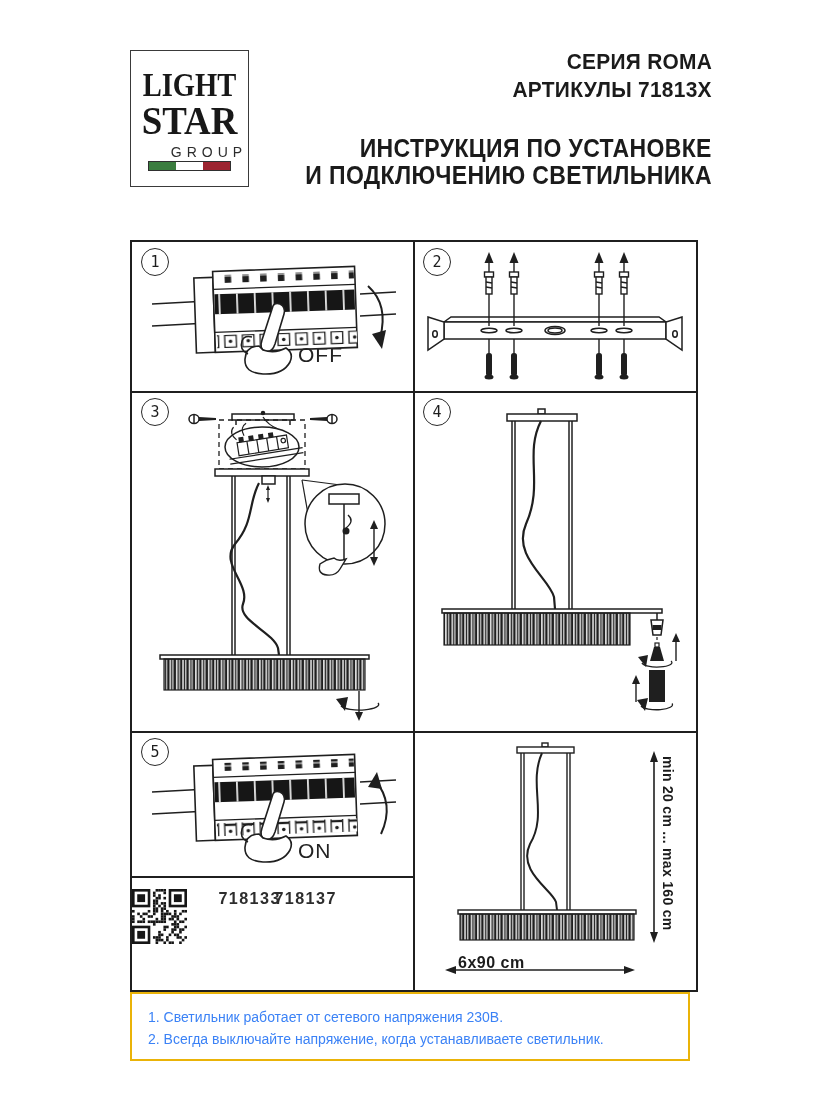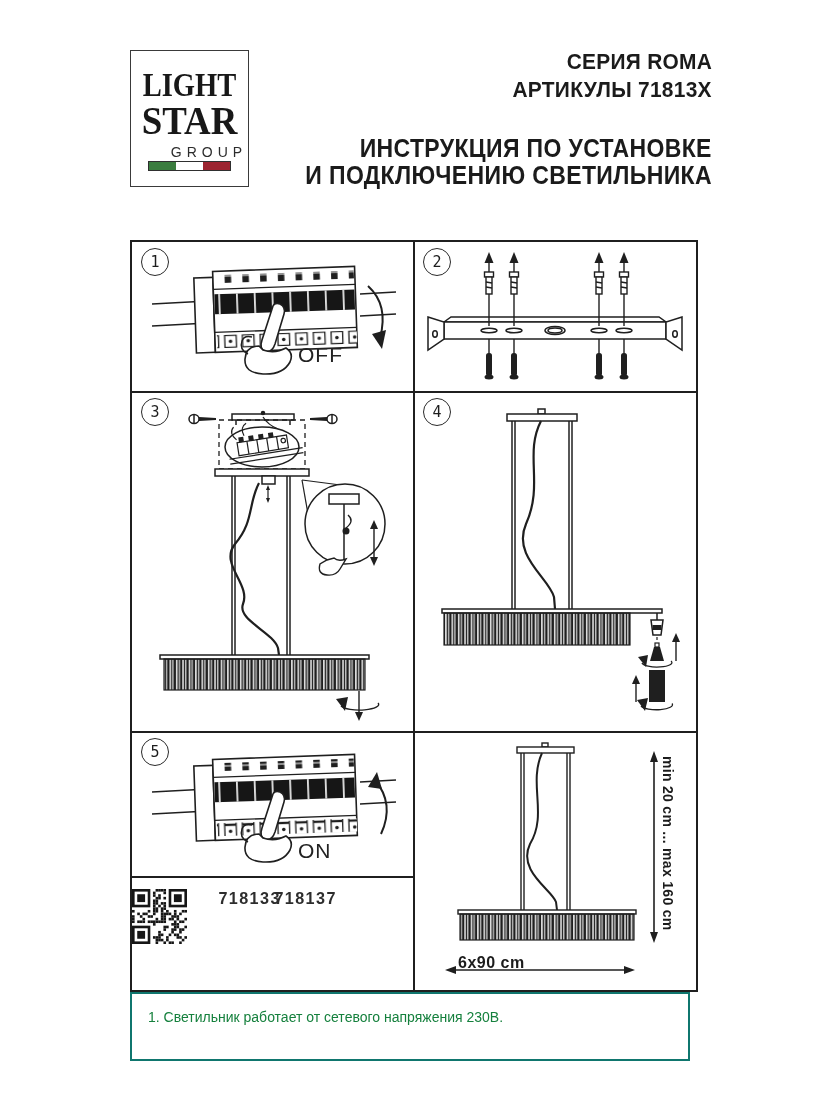--- a/index.html
+++ b/index.html
@@ -50,22 +50,22 @@
   .qrgroup{width:56px;text-align:center;}
   .qrlabel{font-size:17px;font-weight:bold;letter-spacing:1.5px;color:#2d2d2d;margin-bottom:5px;
            transform:scaleX(0.95);}
   .qrbox{width:55px;height:55px;margin:0 auto;}
   
   .dim-w{position:absolute;left:44px;top:210px;width:178px;text-align:left;
          font-size:16px;font-weight:bold;letter-spacing:0.5px;margin-top:12px;}
   .dim-h{position:absolute;left:246px;top:24px;height:182px;display:flex;align-items:center;
          writing-mode:vertical-rl;font-size:14px;font-weight:bold;white-space:nowrap;letter-spacing:0.3px;}
   
-  .notes{position:absolute;left:130px;top:992px;width:560px;height:69px;border:2px solid #0f766e;
-         box-sizing:border-box;padding:12px 8px 0 16px;font-size:14px;line-height:22px;color:#15803d;}
+  .notes{position:absolute;left:130px;top:992px;width:560px;height:69px;border:2px solid #eab308;
+         box-sizing:border-box;padding:12px 8px 0 16px;font-size:14px;line-height:22px;color:#3b82f6;}
 </style>
 </head>
 <body>
 
 <div class="page">
 
   <div class="logo">
     <div class="logo-light">LIGHT</div>
     <div class="logo-star">STAR</div>
     <div class="logo-group">GROUP</div>
@@ -619,15 +619,16 @@
           <polygon points="210,234 210,242 221,238" fill="#1f1f1f" stroke="none"></polygon>
         </g>
       </svg>
       <div class="dim-w">6x90 cm</div>
       <div class="dim-h">min 20 cm ... max 160 cm</div>
     </div>
   </div>
 
   <div class="notes">
     <div>1. Светильник работает от сетевого напряжения 230В.</div>
+    <div>2. Всегда выключайте напряжение, когда устанавливаете светильник.</div>
   </div>
 
 </div>
 
 </body></html>

